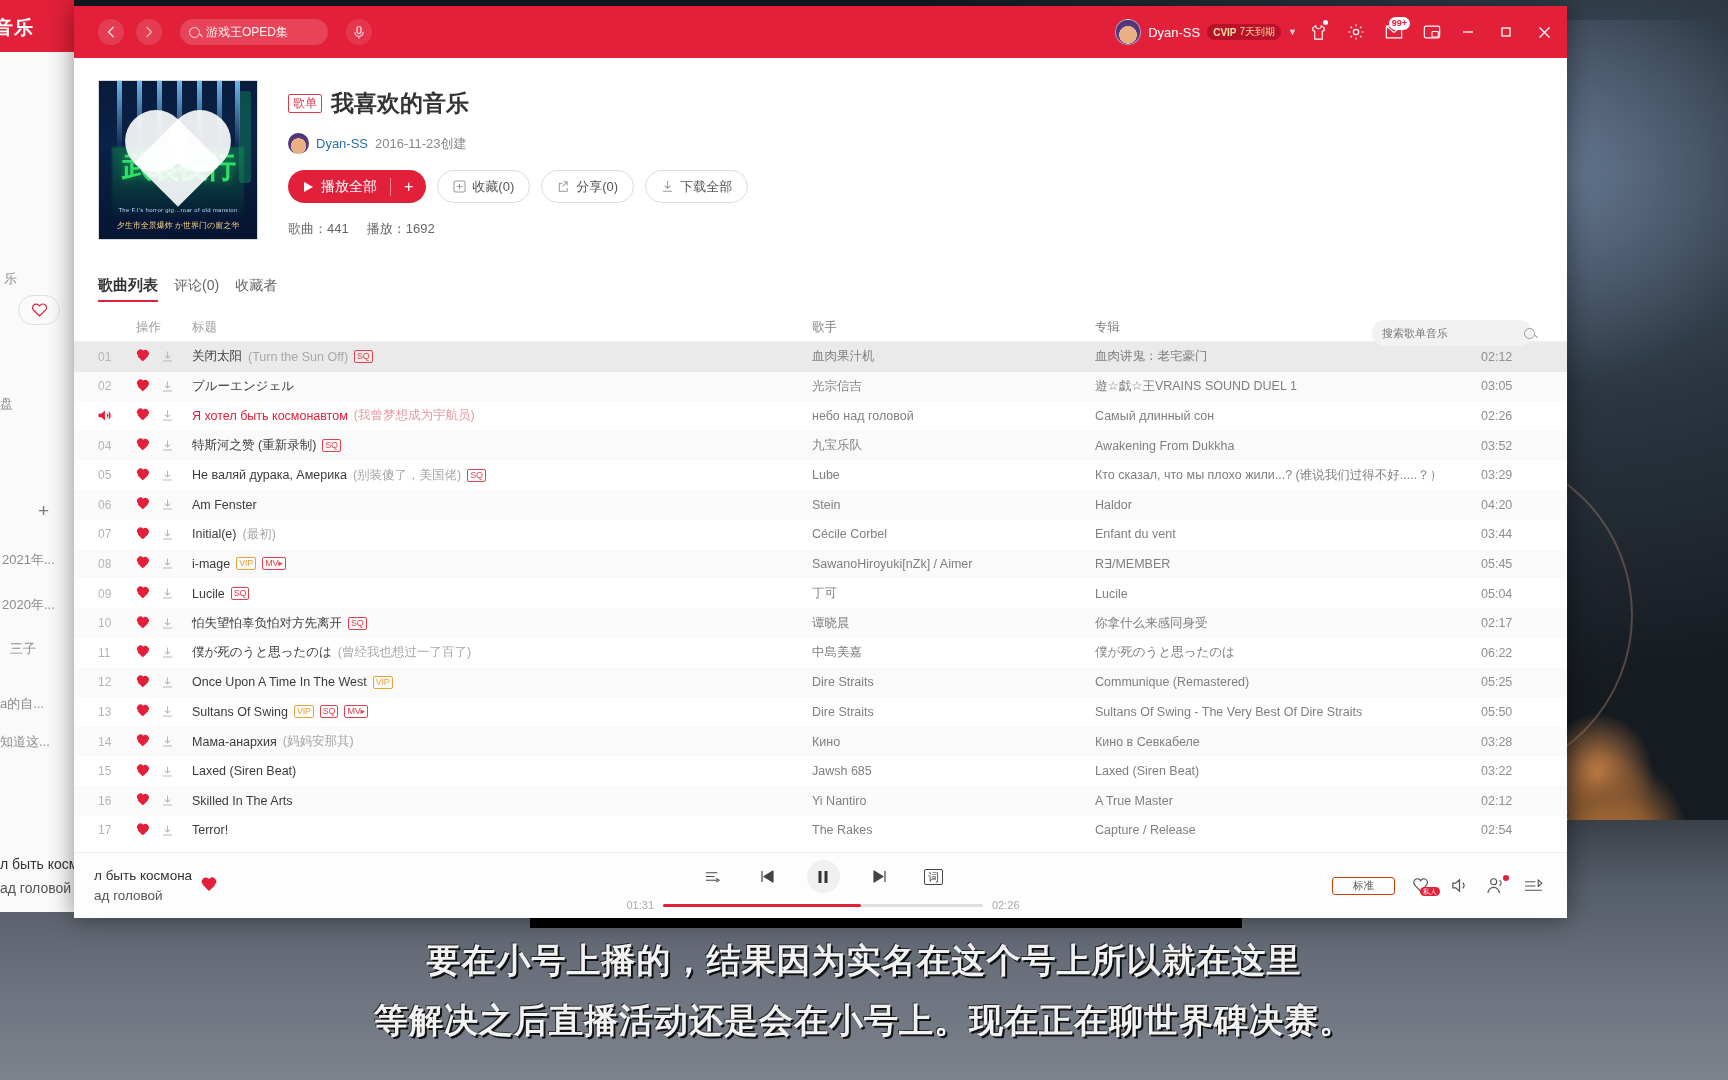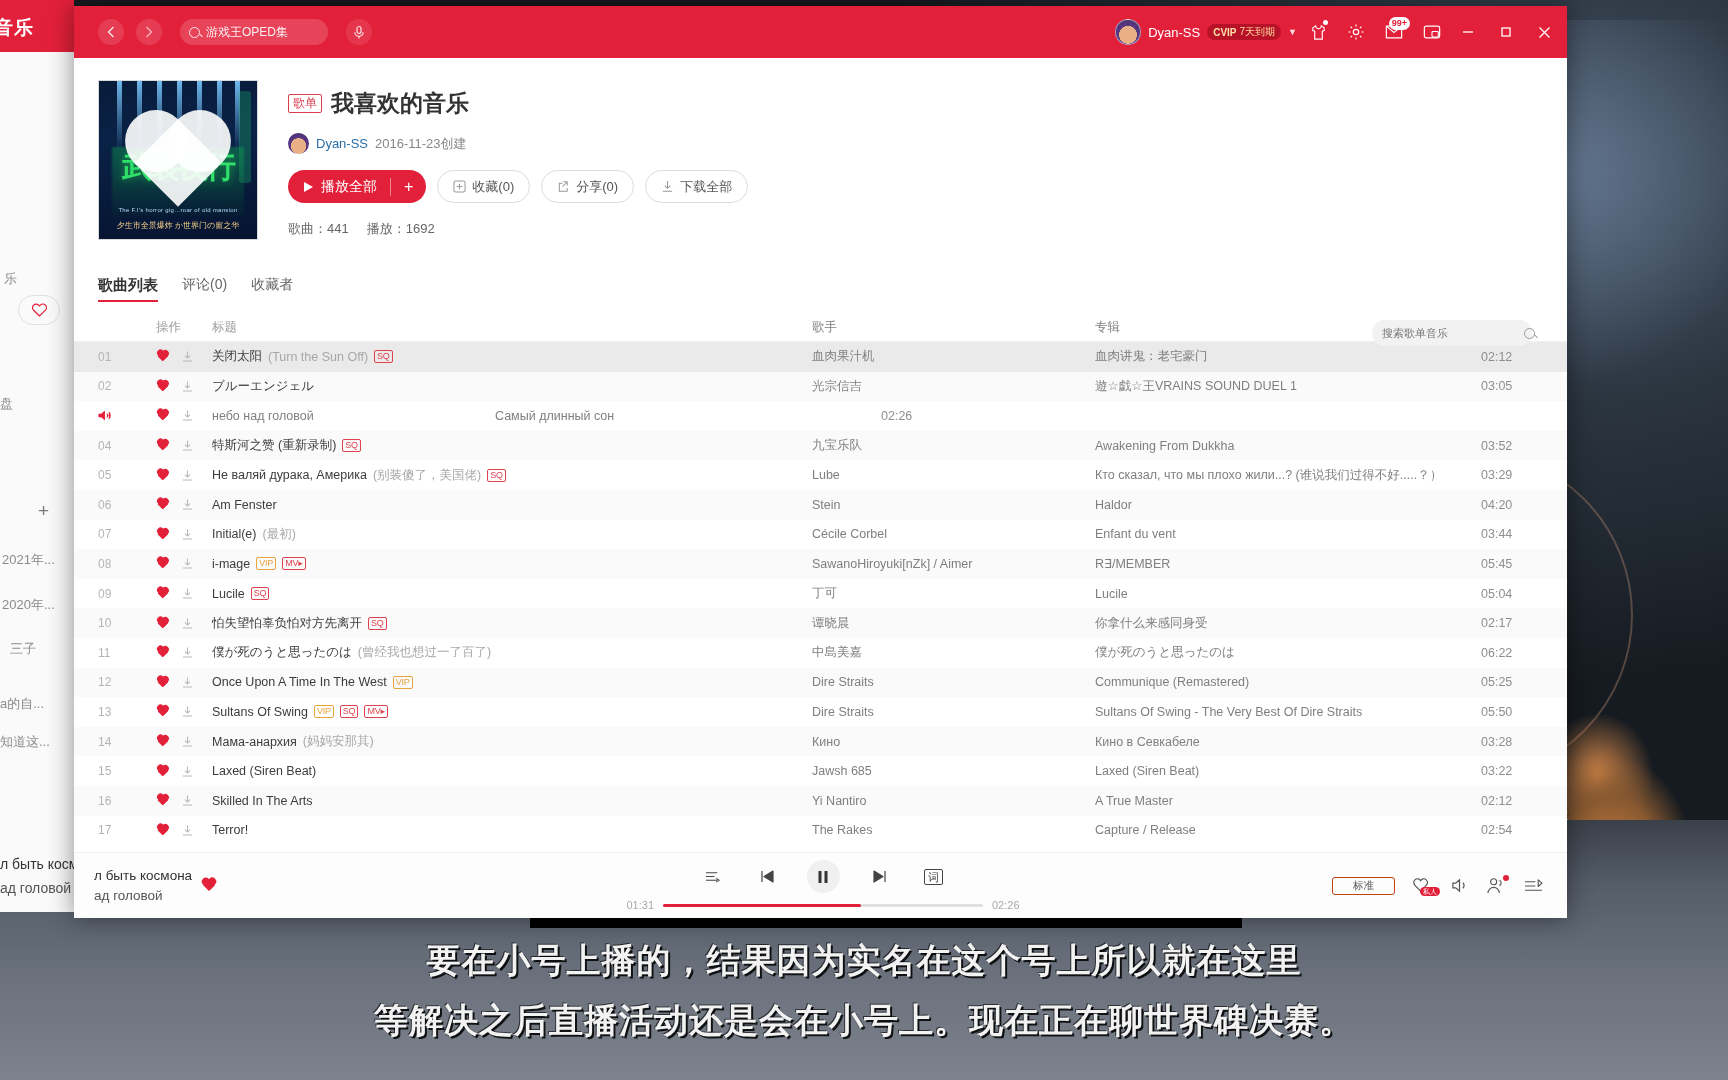--- a/index.html
+++ b/index.html
@@ -209,21 +209,21 @@
   #btn-playall .sep { width:1px; height:18px; background:rgba(255,255,255,.45); }
   #btn-playall .plus { padding:0 13px; font-size:16px; }
   .ghost-btn {
     height:33px; border-radius:17px; border:1px solid #dcdcdc; color:#555;
     display:flex; align-items:center; gap:6px; padding:0 15px;
     font-size:13px; cursor:pointer; background:#fff;
   }
   #pl-stats { margin-top:17px; color:#666; font-size:13px; display:flex; gap:18px; }
 
   
-  #tabs { display:flex; align-items:flex-start; gap:24px; padding:36px 0 0 24px; }
+  #tabs { display:flex; align-items:center; gap:16px; padding:36px 0 0 24px; }
   .tab { font-size:14px; color:#666; cursor:pointer; padding-bottom:7px; position:relative; }
   .tab.active { color:#333; font-weight:bold; font-size:15px; }
   .tab.active::after {
     content:""; position:absolute; left:0; right:0; bottom:0; height:2px; background:#e3203a;
   }
   #list-search {
     position:absolute; right:35px; top:262px;
     width:160px; height:26px; border-radius:13px; background:#f2f2f2;
     display:flex; align-items:center; padding:0 10px; cursor:text;
   }
@@ -237,21 +237,21 @@
   
   #tbl { margin-top:12px; width:100%; }
   .thead, .trow {
     display:flex; align-items:center; font-size:12.5px;
   }
   .thead { color:#9b9b9b; height:28px; border-bottom:1px solid #f0f0f0; }
   .trow { height:29.6px; color:#5c5c5c; cursor:default; }
   .trow:nth-child(even) { background:#fafafa; }
   .trow.playing { background:#eaeaea; }
   .c-idx { width:62px; padding-left:24px; color:#b5b5b5; font-size:12px; display:flex; align-items:center; gap:6px;}
-  .c-ops { width:56px; display:flex; align-items:center; gap:12px;margin-left:20px; }
+  .c-ops { width:56px; display:flex; align-items:center; gap:12px; }
   .c-title { flex:1; display:flex; align-items:center; gap:6px; min-width:0; padding-right:14px;text-align:right;}
   .c-artist { width:283px; color:#7f7f7f; overflow:hidden; white-space:nowrap; text-overflow:ellipsis; padding-right:12px;}
   .c-album { width:386px; color:#7f7f7f; overflow:hidden; white-space:nowrap; text-overflow:ellipsis; padding-right:12px;}
   .c-time { width:86px; color:#8f8f8f; }
   .song-name { color:#3c3c3c; white-space:nowrap; }
   .song-name.red { color:#e3203a; }
   .song-alt { color:#a8a8a8; white-space:nowrap; }
   .song-alt.red { color:#e79aa4; }
   .heart-ico { width:13px; height:13px; position:relative; cursor:pointer; flex:none;}
   .heart-ico::before, .heart-ico::after {
@@ -580,20 +580,24 @@
               <span class="spk-ico"><svg width="14" height="13" viewBox="0 0 15 13">
                   <path d="M1 5h2.6L7 2v9L3.6 8H1zM9.6 4.3a3 3 0 0 1 0 4.4M11.6 2.7a5.4 5.4 0 0 1 0 7.6" fill="#e3203a" stroke="#e3203a" stroke-width="1"></path>
                 </svg></span>
             </div>
             <div class="c-ops">
               <span class="heart-ico"></span>
               <span class="dl-ico"><svg width="13" height="13" viewBox="0 0 14 14">
                   <path d="M7 1.5v7M4.3 6l2.7 2.7L9.7 6M2.2 11.8h9.6" fill="none" stroke="#b7b7b7" stroke-width="1.1"></path>
                 </svg></span>
             </div>
+            <div class="c-title">
+              <span class="song-name red">Я хотел быть космонавтом</span>
+              <span class="song-alt red">(我曾梦想成为宇航员)</span>
+            </div>
             <div class="c-artist">небо над головой</div>
             <div class="c-album">Самый длинный сон</div>
             <div class="c-time">02:26</div>
           </div>
           <div class="trow">
             <div class="c-idx">
               <span>04</span>
             </div>
             <div class="c-ops">
               <span class="heart-ico"></span>

